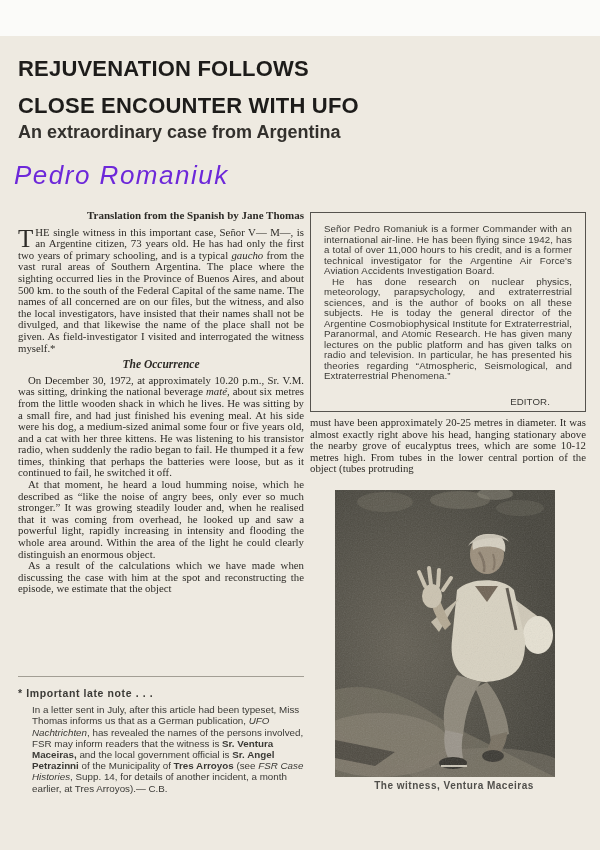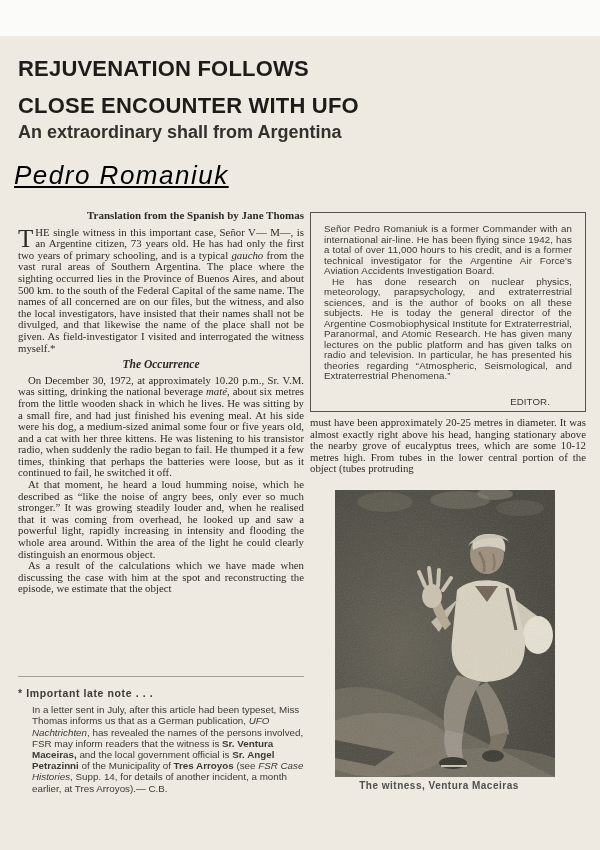--- a/index.html
+++ b/index.html
@@ -20,21 +20,21 @@
     color:#1d1c1a;letter-spacing:0.2px;
   }
   .subtitle{
     position:absolute;left:18px;top:122px;width:560px;
     font-family:"Liberation Sans", sans-serif;
     font-weight:bold;font-size:18px;color:#33312d;
   }
   .author{
     position:absolute;left:14px;top:160px;width:400px;
     font-family:"Liberation Sans", sans-serif;
-    font-style:italic;font-size:26px;letter-spacing:1.5px;color:#000000;text-decoration:underline;
+    font-style:italic;font-size:26px;letter-spacing:1.5px;color:#6d28d9;
   }
 
   
   .left-col{
     position:absolute;left:18px;top:210px;width:286px;
     font-size:10.8px;line-height:11.6px;text-align:justify;
   }
   .credit{font-weight:bold;font-size:11px;margin:0 0 5px 0;text-align:right;}
   .para{margin:0;}
   .para.indent{text-indent:10px;}
@@ -76,37 +76,37 @@
     font-size:10.8px;line-height:11.6px;text-align:justify;
   }
 
   
   .photo{
     position:absolute;left:335px;top:490px;width:220px;height:287px;
     background:#45433b;overflow:hidden;
   }
   .photo svg{display:block;}
   .caption{
-    position:absolute;left:319px;top:780px;width:240px;
+    position:absolute;left:334px;top:780px;width:240px;
     font-family:"Liberation Sans", sans-serif;
     font-weight:bold;font-size:10px;letter-spacing:0.5px;
     color:#504f4b;text-align:center;
   }
 </style>
 </head>
 <body>
 
 <div class="top-band"></div>
 
 <div class="title">
   <div>REJUVENATION FOLLOWS</div>
   <div>CLOSE ENCOUNTER WITH UFO</div>
 </div>
 
-<div class="subtitle">An extraordinary shall from Argentina</div>
+<div class="subtitle">An extraordinary case from Argentina</div>
 
 <div class="author">Pedro Romaniuk</div>
 
 <div class="left-col">
   <div class="credit">Translation from the Spanish by Jane Thomas</div>
   <p class="para"><span class="dropcap">T</span><span>HE single witness in this important case, Señor V— M—, is an Argentine citizen, 73 years old. He has had only the first two years of primary schooling, and is a typical </span><span class="it">gaucho</span><span> from the vast rural areas of Southern Argentina. The place where the sighting occurred lies in the Province of Buenos Aires, and about 500 km. to the south of the Federal Capital of the same name. The names of all concerned are on our files, but the witness, and also the local investigators, have insisted that their names shall not be divulged, and that likewise the name of the place shall not be given. As field-investigator I visited and interrogated the witness myself.*</span></p>
   <div class="occ-heading">The Occurrence</div>
   <p class="para indent"><span>On December 30, 1972, at approximately 10.20 p.m., Sr. V.M. was sitting, drinking the national beverage </span><span class="it">maté</span><span>, about six metres from the little wooden shack in which he lives. He was sitting by a small fire, and had just finished his evening meal. At his side were his dog, a medium-sized animal some four or five years old, and a cat with her three kittens. He was listening to his transistor radio, when suddenly the radio began to fail. He thumped it a few times, thinking that perhaps the batteries were loose, but as it continued to fail, he switched it off.</span></p>
   <p class="para indent">At that moment, he heard a loud humming noise, which he described as “like the noise of angry bees, only ever so much stronger.” It was growing steadily louder and, when he realised that it was coming from overhead, he looked up and saw a powerful light, rapidly increasing in intensity and flooding the whole area around. Within the area of the light he could clearly distinguish an enormous object.</p>
   <p class="para indent">As a result of the calculations which we have made when discussing the case with him at the spot and reconstructing the episode, we estimate that the object</p>

